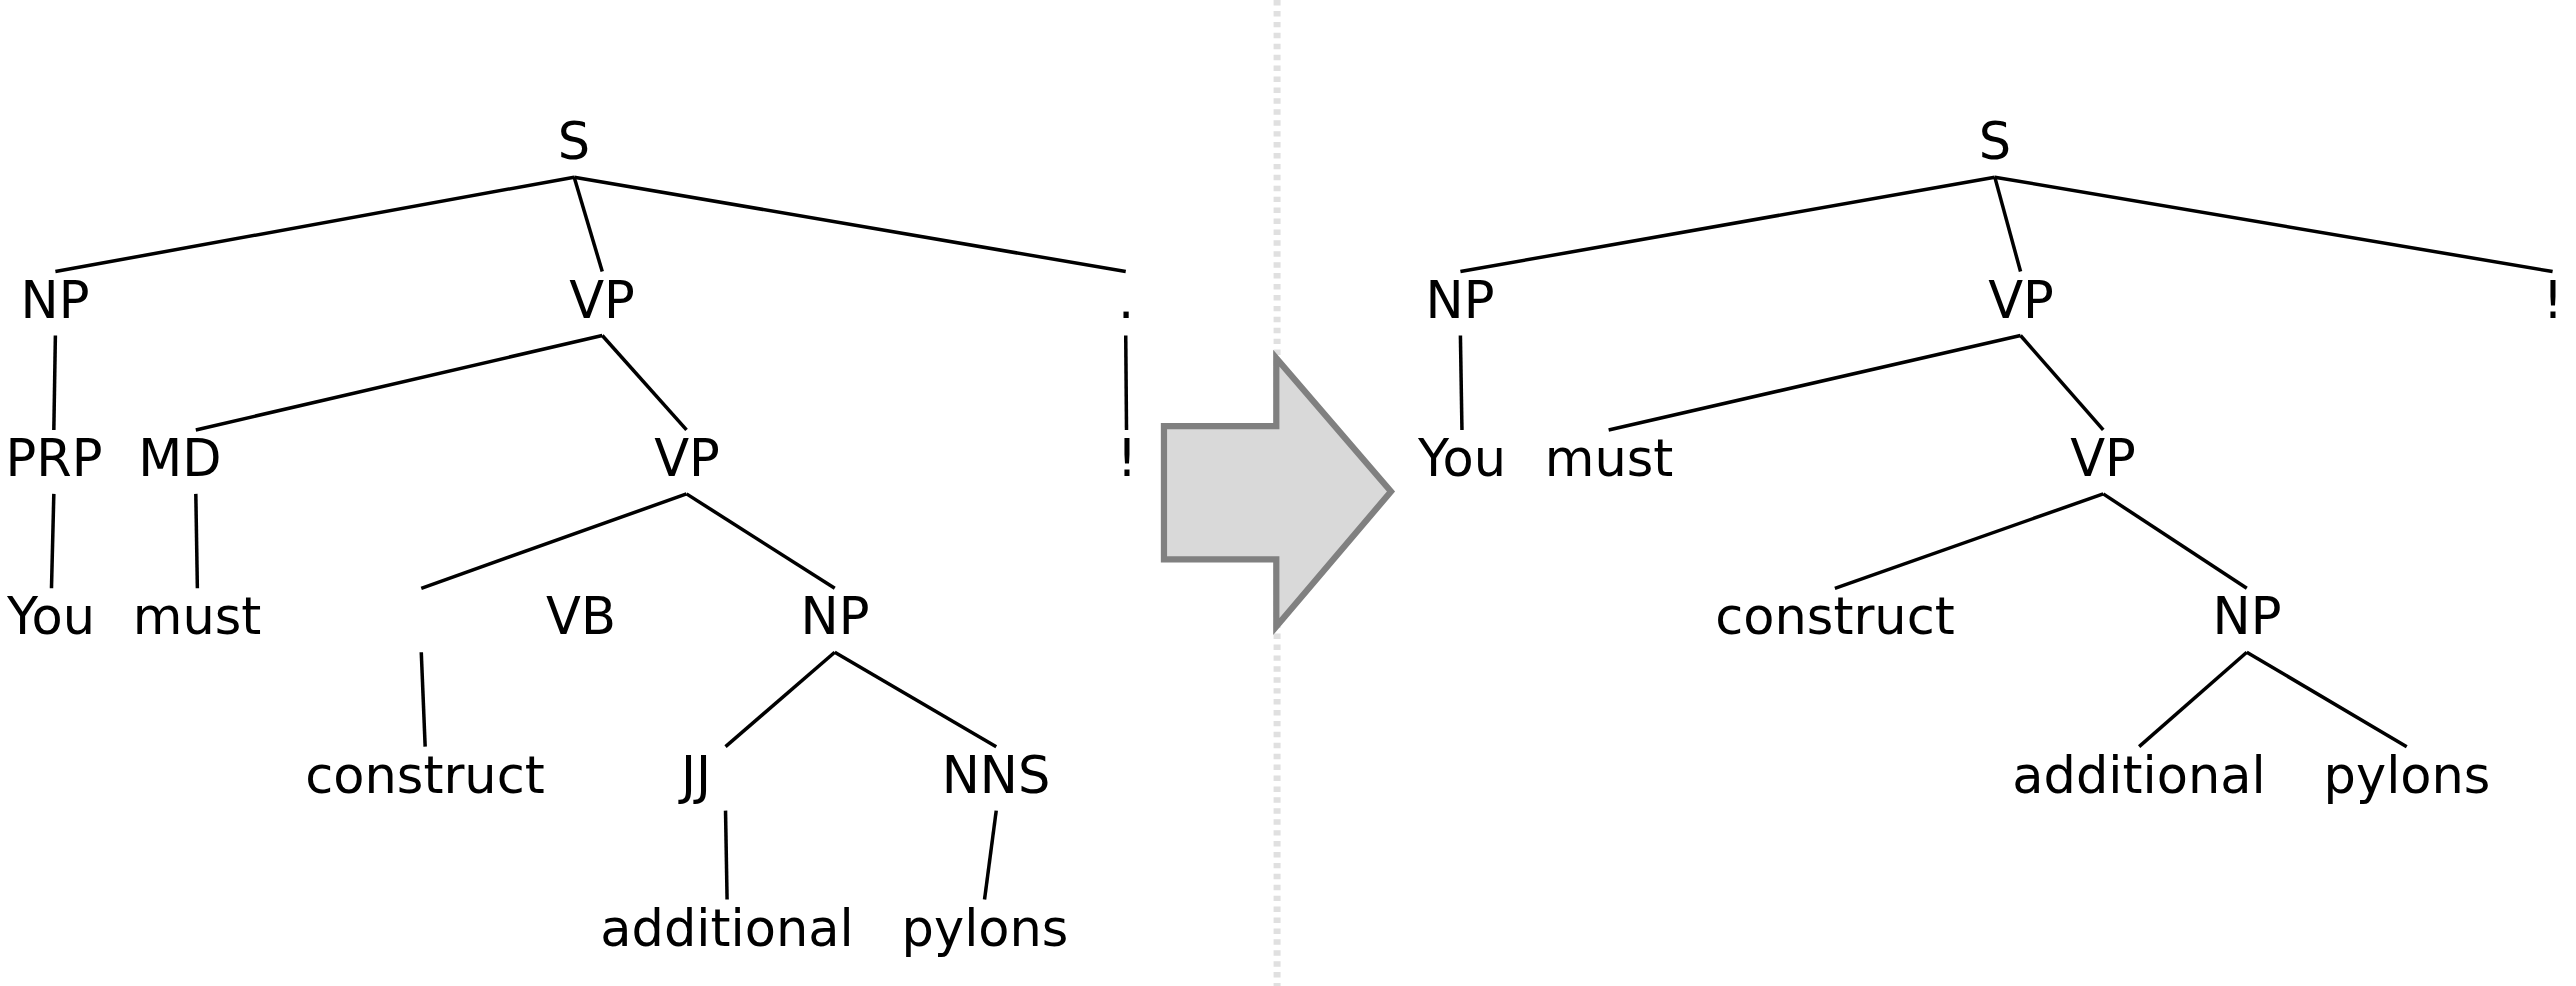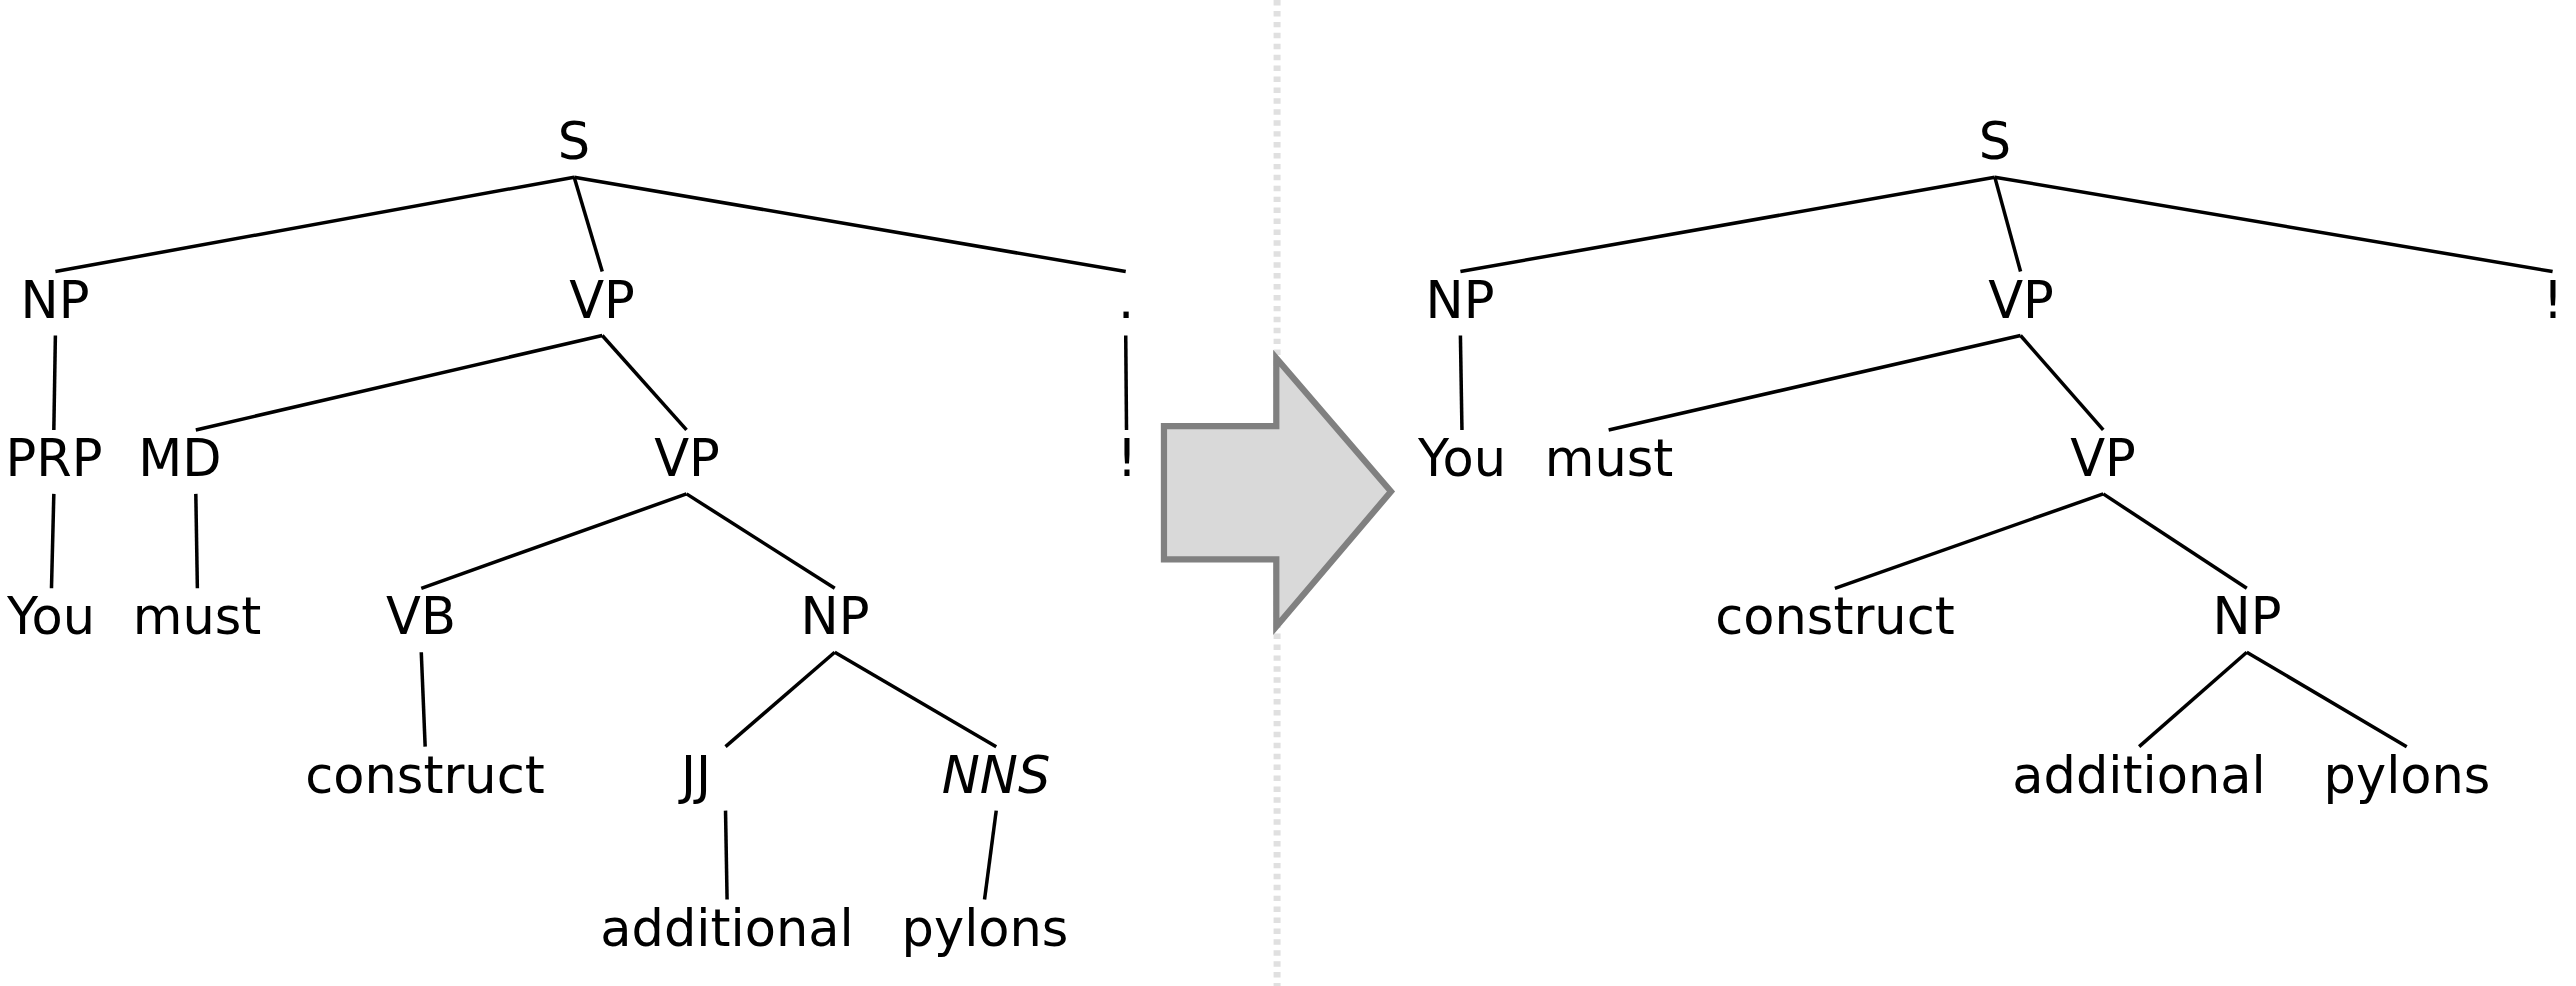--- a/index.html
+++ b/index.html
@@ -75,25 +75,25 @@
       <div class="tree-label" style="left: 574px; top: 116px;">S</div>
       <div class="tree-label" style="left: 55px; top: 275px;">NP</div>
       <div class="tree-label" style="left: 602px; top: 275px;">VP</div>
       <div class="tree-label" style="left: 1126px; top: 275px;">.</div>
       <div class="tree-label" style="left: 54px; top: 433px;">PRP</div>
       <div class="tree-label" style="left: 180px; top: 433px; text-align: center;">MD</div>
       <div class="tree-label" style="left: 687px; top: 433px;">VP</div>
       <div class="tree-label" style="left: 1127px; top: 433px;">!</div>
       <div class="tree-label" style="left: 51px; top: 591px;">You</div>
       <div class="tree-label" style="left: 197px; top: 591px;">must</div>
-      <div class="tree-label" style="left: 421px; top: 591px;">VB</div>
+      <div class="tree-label" style="left: 421px; top: 591px; text-align: right;">VB</div>
       <div class="tree-label" style="left: 835px; top: 591px;">NP</div>
       <div class="tree-label" style="left: 425px; top: 750px;">construct</div>
       <div class="tree-label" style="left: 696px; top: 750px;">JJ</div>
-      <div class="tree-label" style="left: 996px; top: 750px; font-style: italic;">NNS</div>
+      <div class="tree-label" style="left: 996px; top: 750px;">NNS</div>
       <div class="tree-label" style="left: 727px; top: 903px;">additional</div>
       <div class="tree-label" style="left: 985px; top: 903px;">pylons</div>
       <div class="tree-label" style="left: 1995px; top: 116px;">S</div>
       <div class="tree-label" style="left: 1460px; top: 275px;">NP</div>
       <div class="tree-label" style="left: 2021px; top: 275px;">VP</div>
       <div class="tree-label" style="left: 2553px; top: 275px;">!</div>
       <div class="tree-label" style="left: 1462px; top: 433px;">You</div>
       <div class="tree-label" style="left: 1609px; top: 433px;">must</div>
       <div class="tree-label" style="left: 2103px; top: 433px;">VP</div>
       <div class="tree-label" style="left: 1835px; top: 591px;">construct</div>

